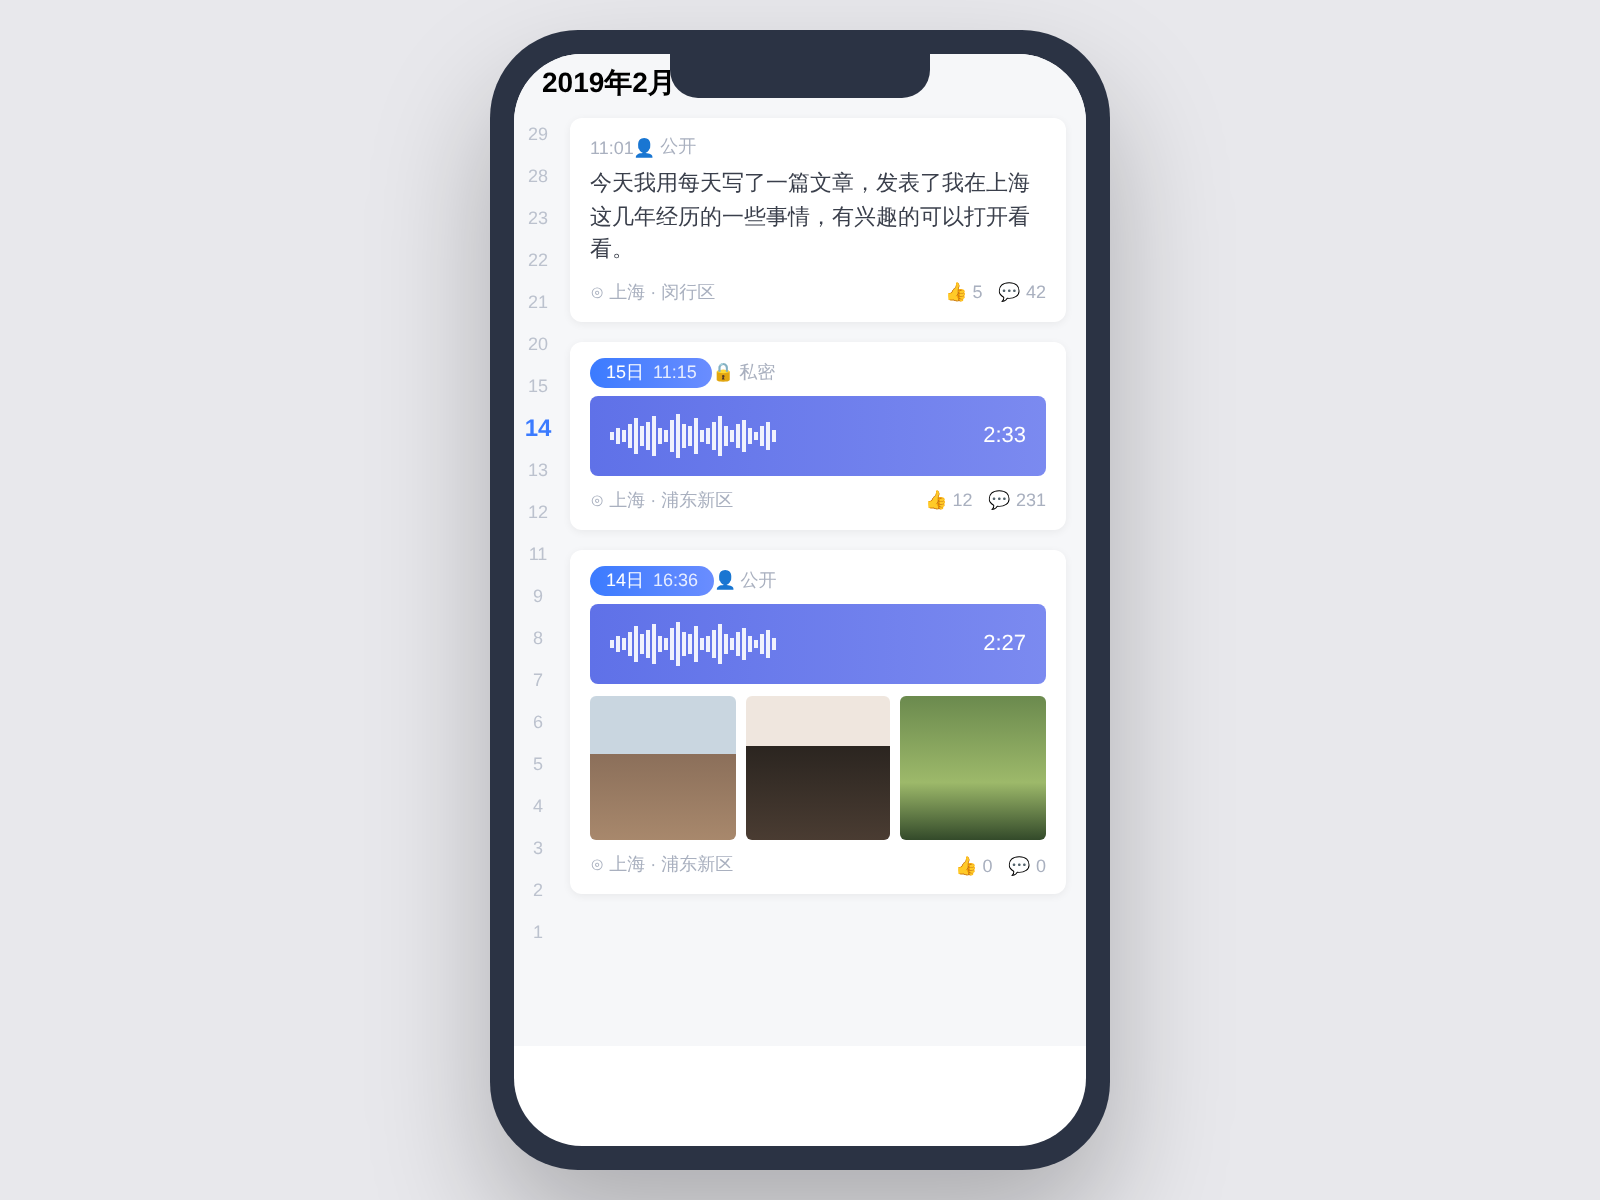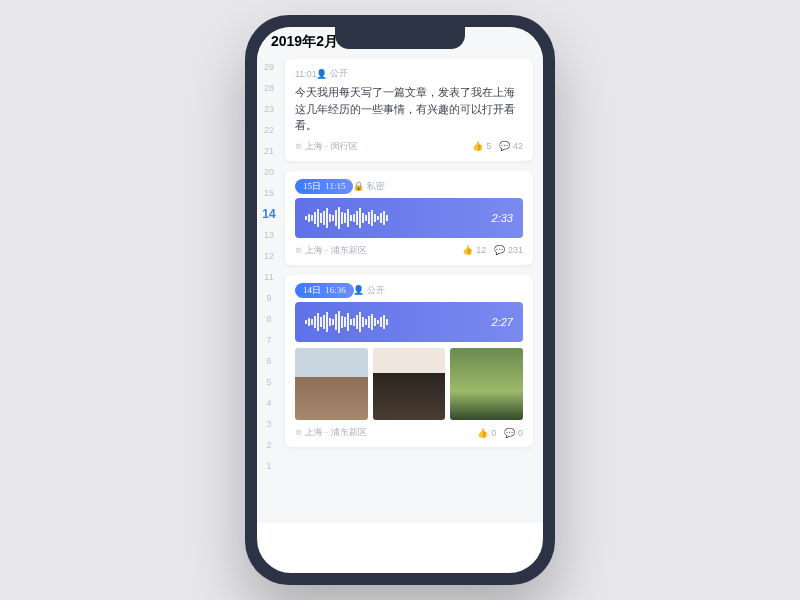--- a/index.html
+++ b/index.html
@@ -88,35 +88,33 @@
     font-size: 9px; color: #a9b0bf; margin-bottom: 4px;
     align-items: center;
   }
   .pill {
     display: inline-block;
     background: linear-gradient(90deg, #3b7bff, #6a8dff);
     color: #fff;
     border-radius: 10px;
     padding: 1px 8px;
     font-size: 9px;
-    font-family: Liberation Serif, serif;
   }
   .pill .time { opacity: .85; margin-left: 2px; }
   .card .body-text { line-height: 1.5; }
   .audio {
     background: linear-gradient(90deg, #5f71e8, #7b8af0);
     border-radius: 4px;
     height: 40px;
     display: flex;
     align-items: center;
     padding: 0 10px;
     margin: 4px 0 6px;
     color: #fff;
     justify-content: space-between;
-    font-style: italic;
   }
   .wave {
     display: flex; align-items: center; gap: 1px; height: 24px;
     flex: 1;
   }
   .wave span {
     width: 2px; background: rgba(255,255,255,.9);
     display: inline-block;
   }
   .audio .dur { font-size: 11px; margin-left: 10px; }

